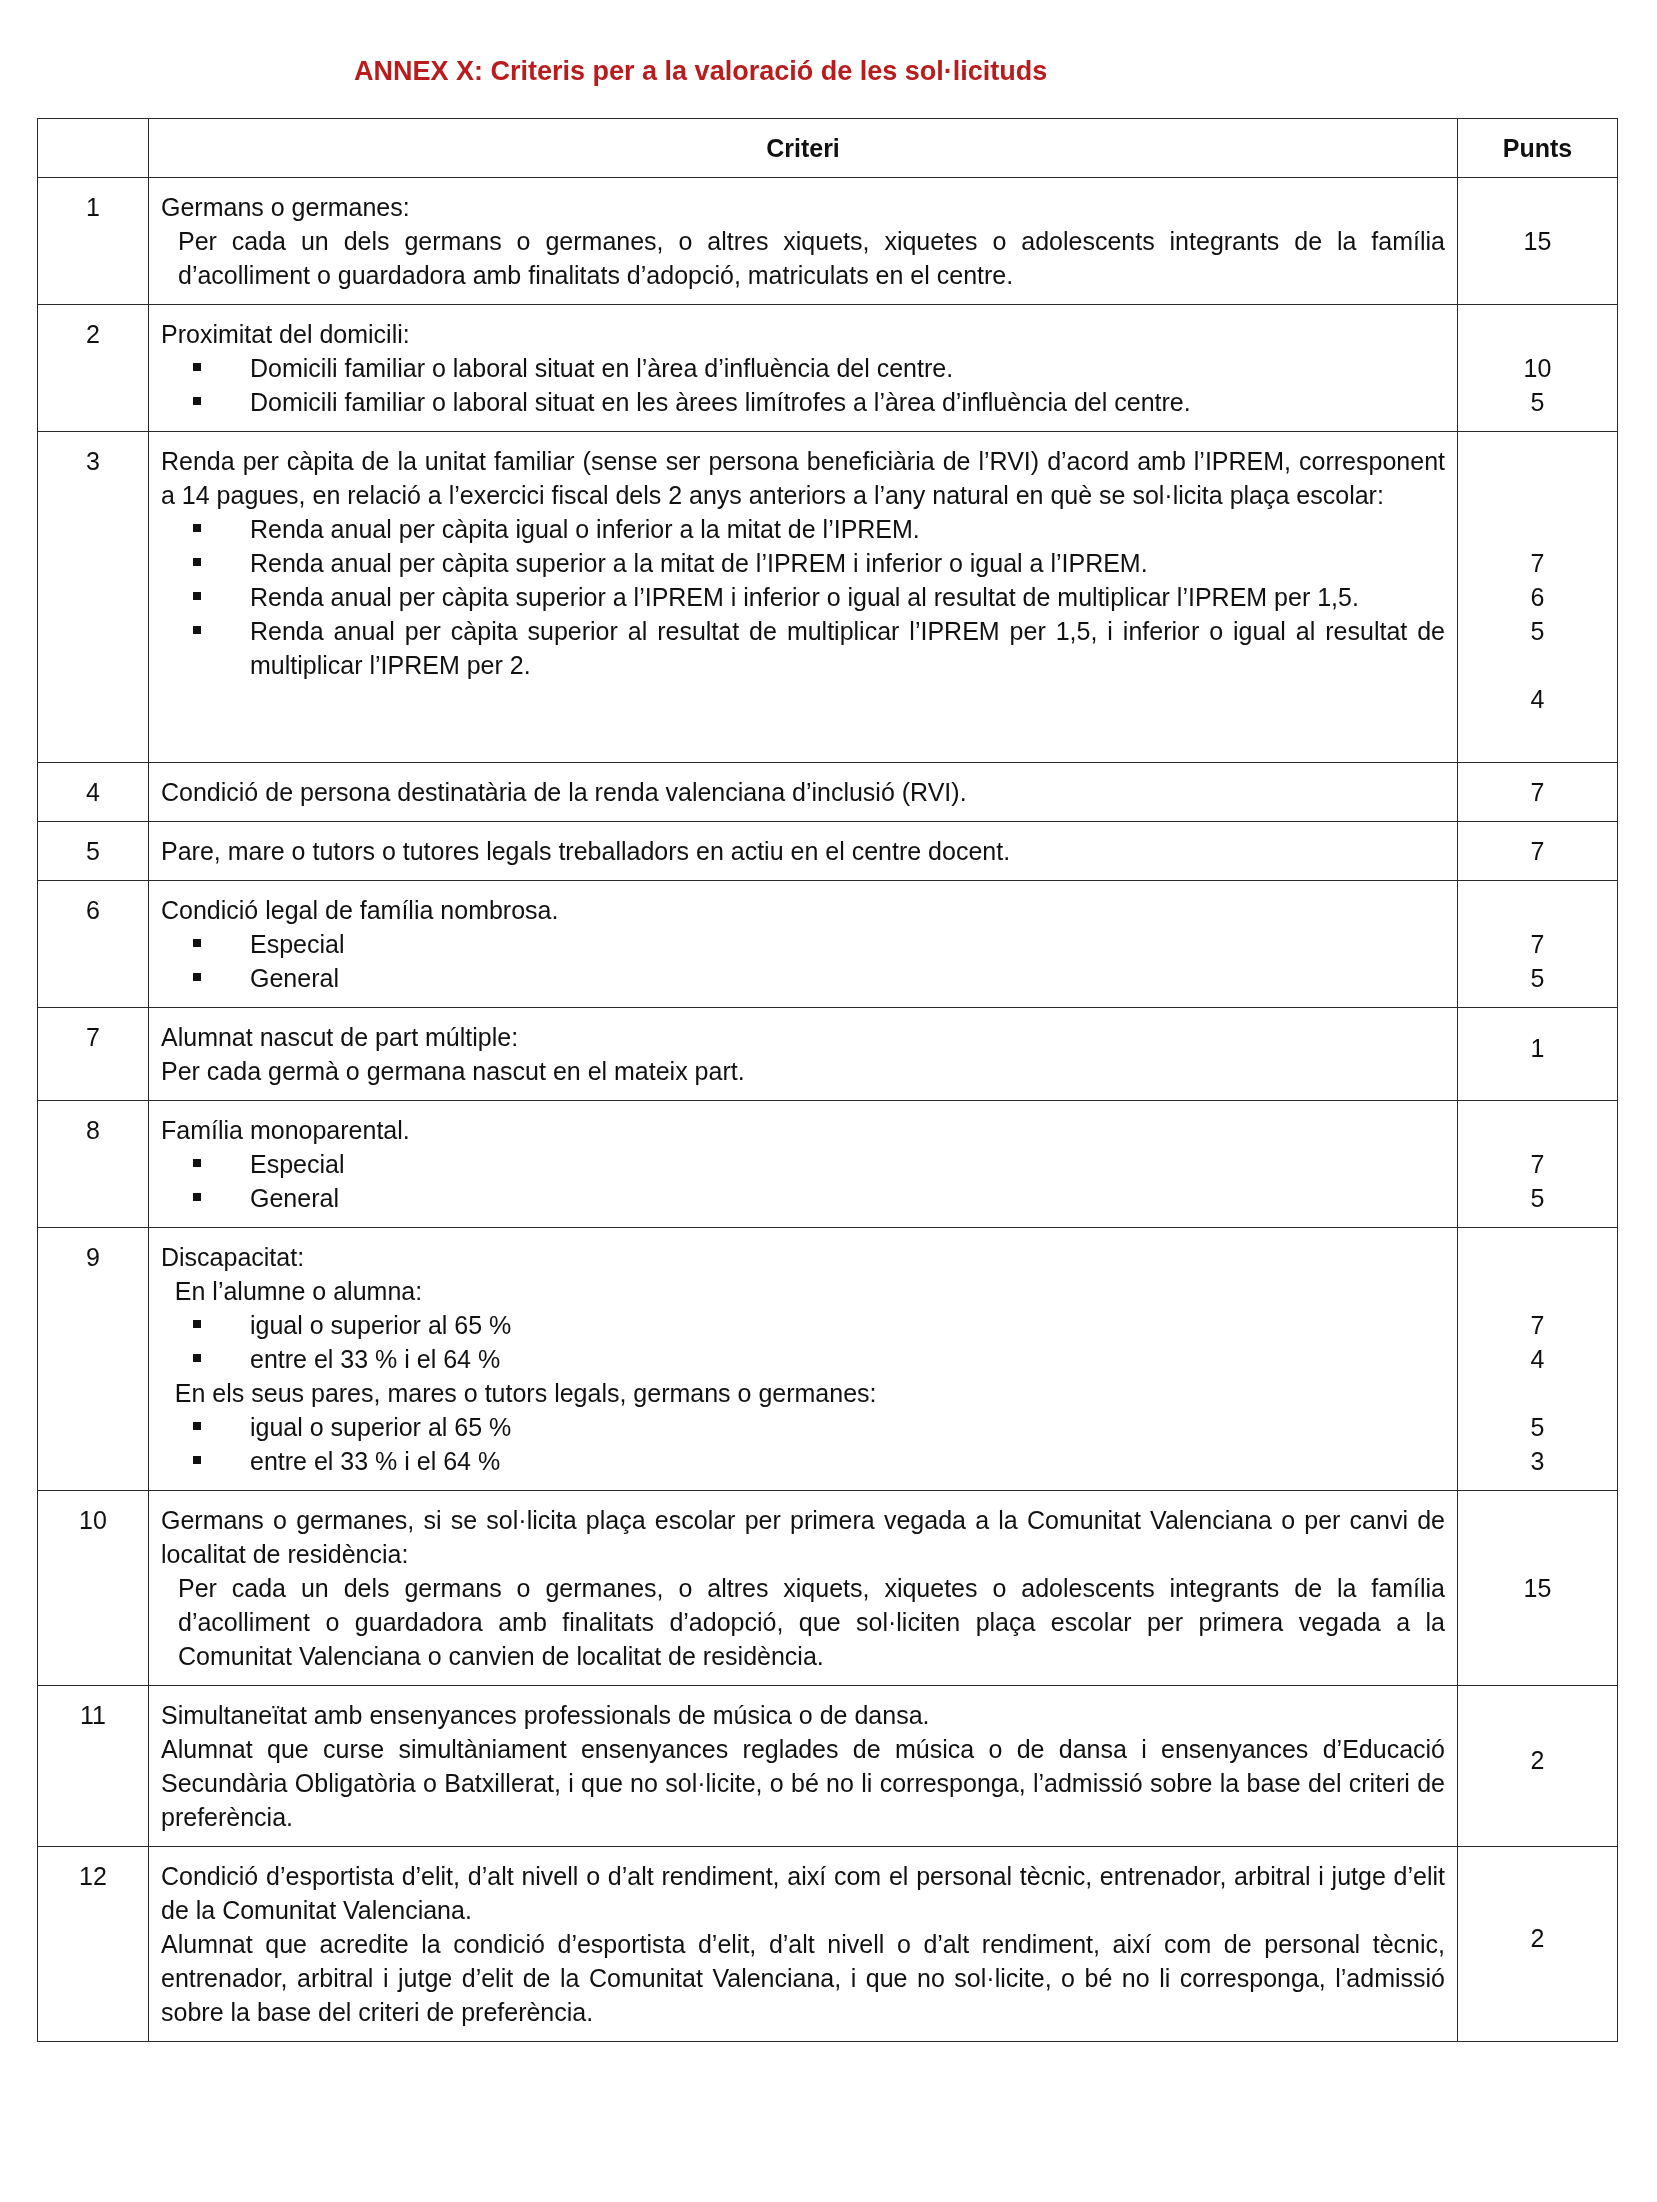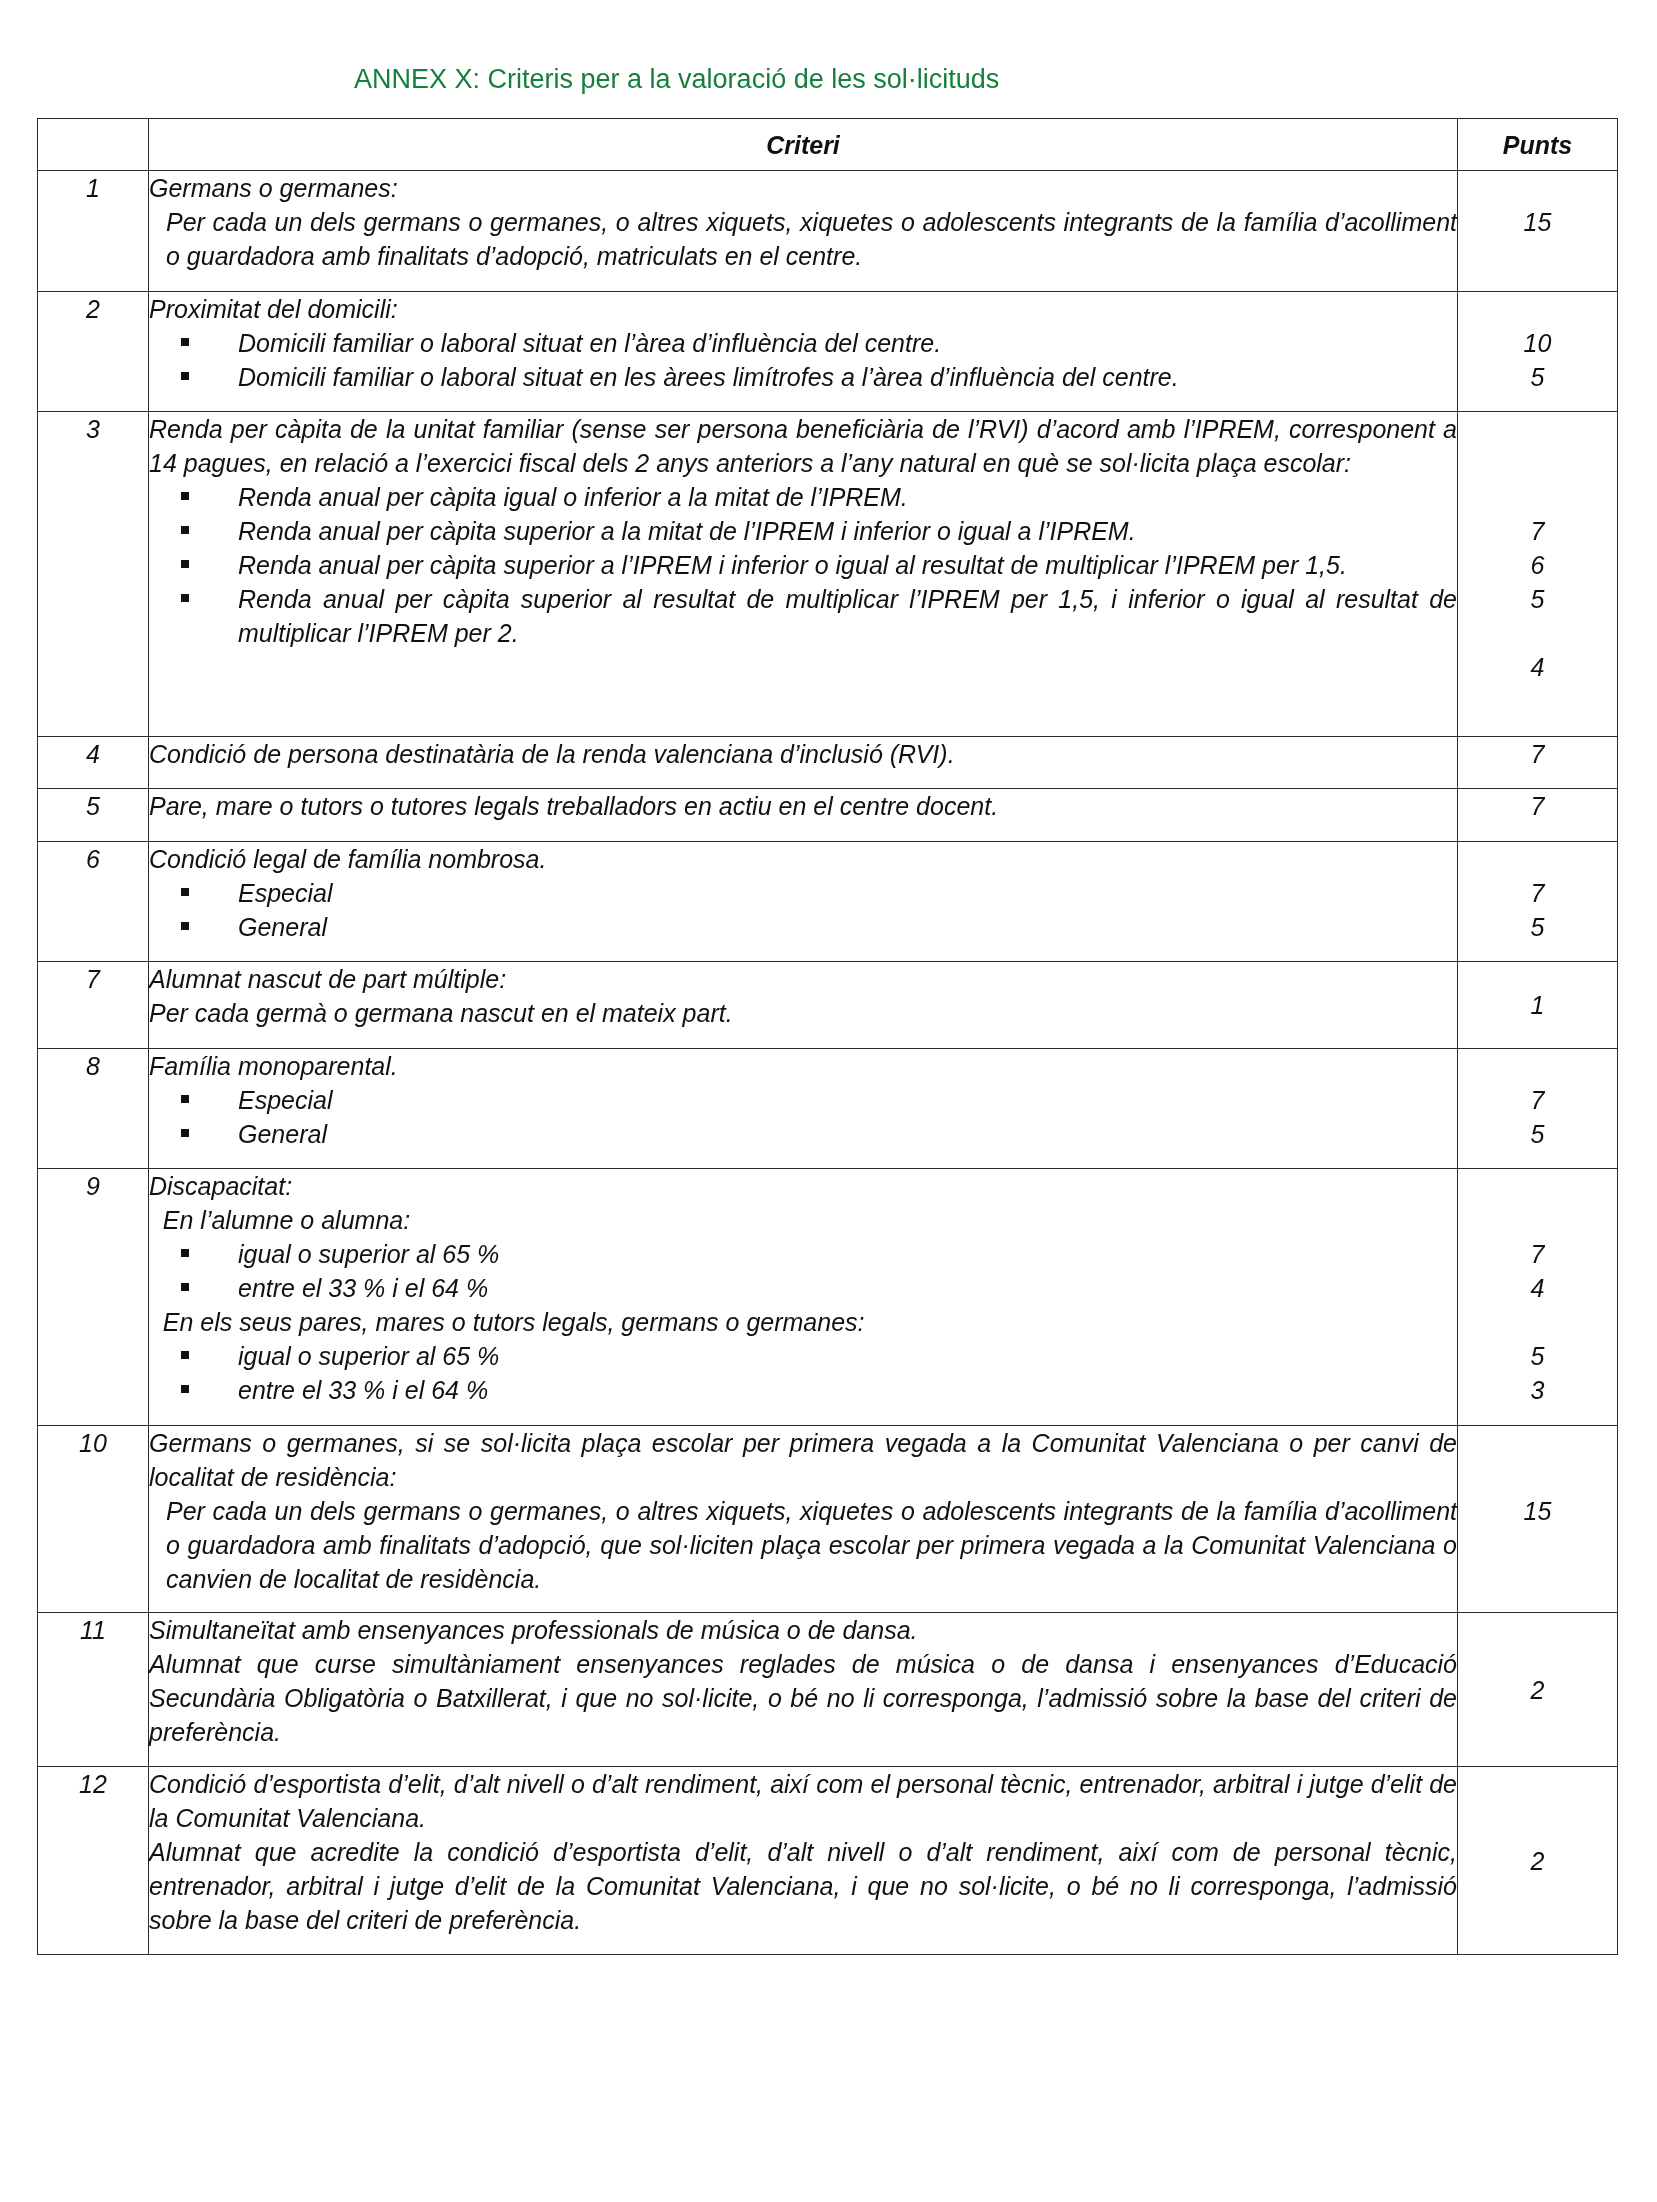--- a/index.html
+++ b/index.html
@@ -1,31 +1,31 @@
 <!DOCTYPE html>
 <html style="font-size:13.8px"><head>
 <meta charset="utf-8">
 <style>
   html, body { margin: 0; padding: 0; background: #ffffff; }
   body {
     width: 1657px; height: 2203px; position: relative; overflow: hidden;
     font-family: "Liberation Sans", sans-serif; color: #111111;
   }
   .title {
-    position: absolute; left: 354px; top: 64px;
-    font-size: 27px; font-weight: normal; white-space: nowrap;
-    letter-spacing: 0px; color: #15803d;
+    position: absolute; left: 354px; top: 56px;
+    font-size: 27px; font-weight: bold; white-space: nowrap;
+    letter-spacing: 0px; color: #b91c1c;
   }
   table.criteria {
     position: absolute; left: 37px; top: 118px;
     width: 1580px; border-collapse: collapse; table-layout: fixed;
   }
   table.criteria td, table.criteria th {
     border: 1.7px solid #2a2a2a; vertical-align: top;
-    font-size: 25px; line-height: 34px; padding: 0; font-style: italic;
+    font-size: 25px; line-height: 34px; padding: 12px;
   }
   table.criteria th { font-weight: bold; text-align: center; vertical-align: middle; }
   col.c-num { width: 111px; }
   col.c-crit { width: 1309px; }
   col.c-pts { width: 160px; }
   td.num { text-align: center; padding-top: 6.9px; }
   td.crit { padding: 6.9px 9.5px 6.9px 9.5px; text-align: justify; }
   td.pts { text-align: center; vertical-align: top; padding-top: 6.9px; }
   td.pts.mid { vertical-align: middle; padding-top: 0; }
   .line { display: block; }

